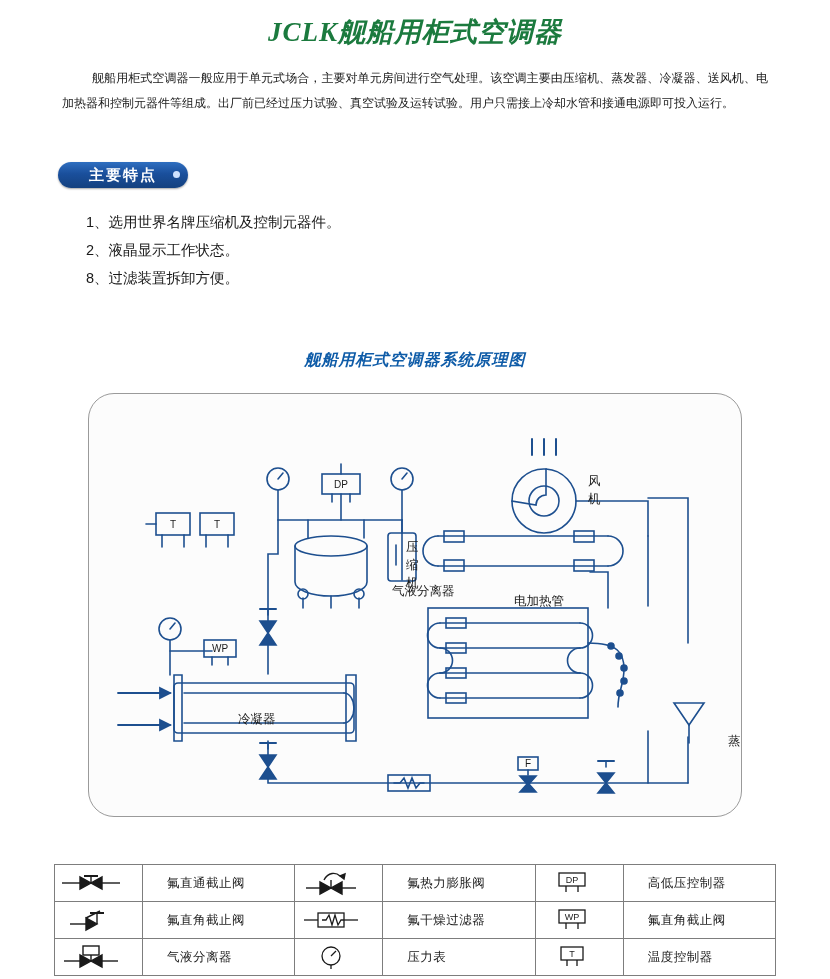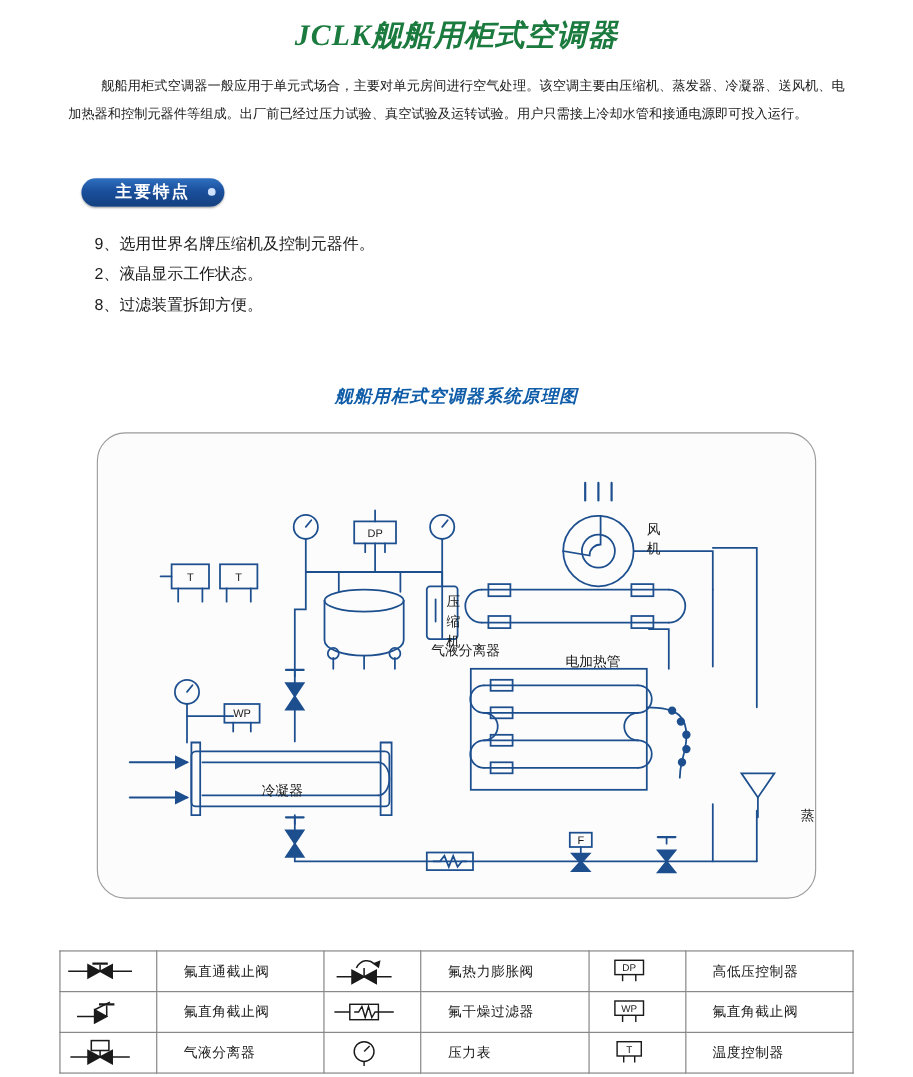--- a/index.html
+++ b/index.html
@@ -35,21 +35,20 @@
     color:#1a1a1a;
   }
 
   
   .banner{
     position:absolute;left:58px;top:162px;
     width:130px;height:26px;
     border-radius:13px;
     background:linear-gradient(to bottom,#2f6fc0 0%,#1a4f9c 45%,#14417f 100%);
     box-shadow:0 1px 2px rgba(0,0,0,.35);
-    margin-left:16px;
   }
   .banner-text{
     position:absolute;left:0;top:0;width:130px;height:26px;
     line-height:26px;text-align:center;
     font-size:15px;font-weight:bold;color:#ffffff;
     letter-spacing:2px;
   }
   .banner-dot{
     position:absolute;right:8px;top:9px;width:7px;height:7px;
     border-radius:50%;
@@ -105,21 +104,21 @@
   <div class="main-title">JCLK舰船用柜式空调器</div>
 
   <div class="intro">舰船用柜式空调器一般应用于单元式场合，主要对单元房间进行空气处理。该空调主要由压缩机、蒸发器、冷凝器、送风机、电加热器和控制元器件等组成。出厂前已经过压力试验、真空试验及运转试验。用户只需接上冷却水管和接通电源即可投入运行。</div>
 
   <div class="banner">
     <div class="banner-text">主要特点</div>
     <div class="banner-dot"></div>
   </div>
 
   <div class="features">
-    <div>9、选用世界名牌压缩机及控制元器件。</div>
+    <div>1、选用世界名牌压缩机及控制元器件。</div>
     <div>2、液晶显示工作状态。</div>
     <div>8、过滤装置拆卸方便。</div>
   </div>
 
   <div class="diagram-title">舰船用柜式空调器系统原理图</div>
 
   <div class="diagram-box"></div>
 
   <svg class="diagram-svg" width="652" height="422" viewBox="0 0 652 422">
     <g stroke="#1d4f8f" stroke-width="1.6" fill="none" stroke-linecap="round">

